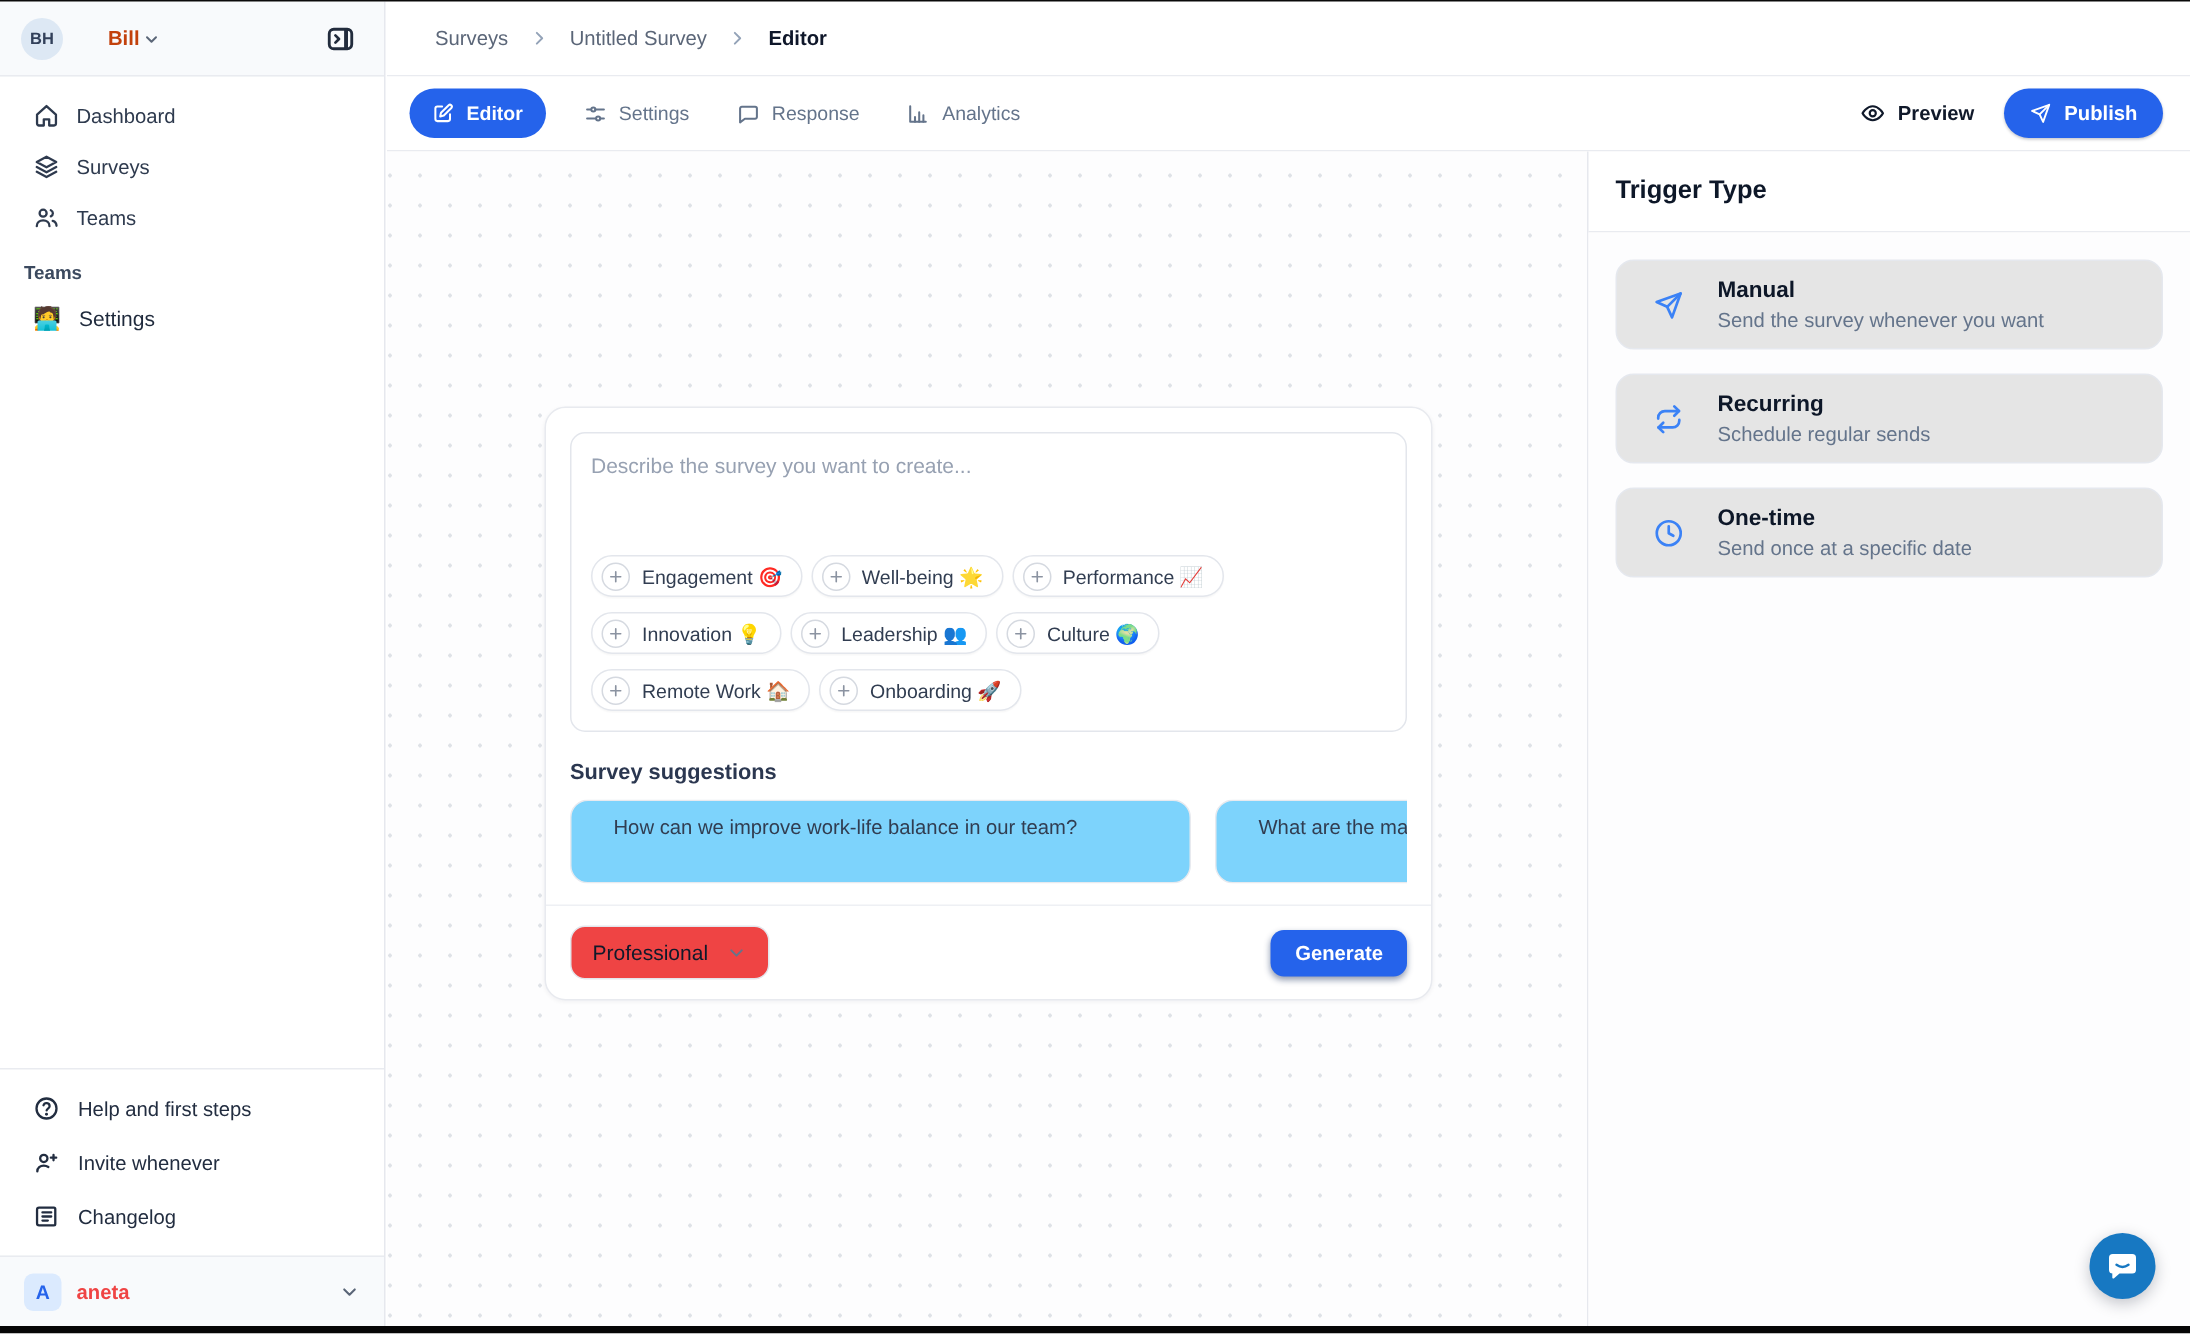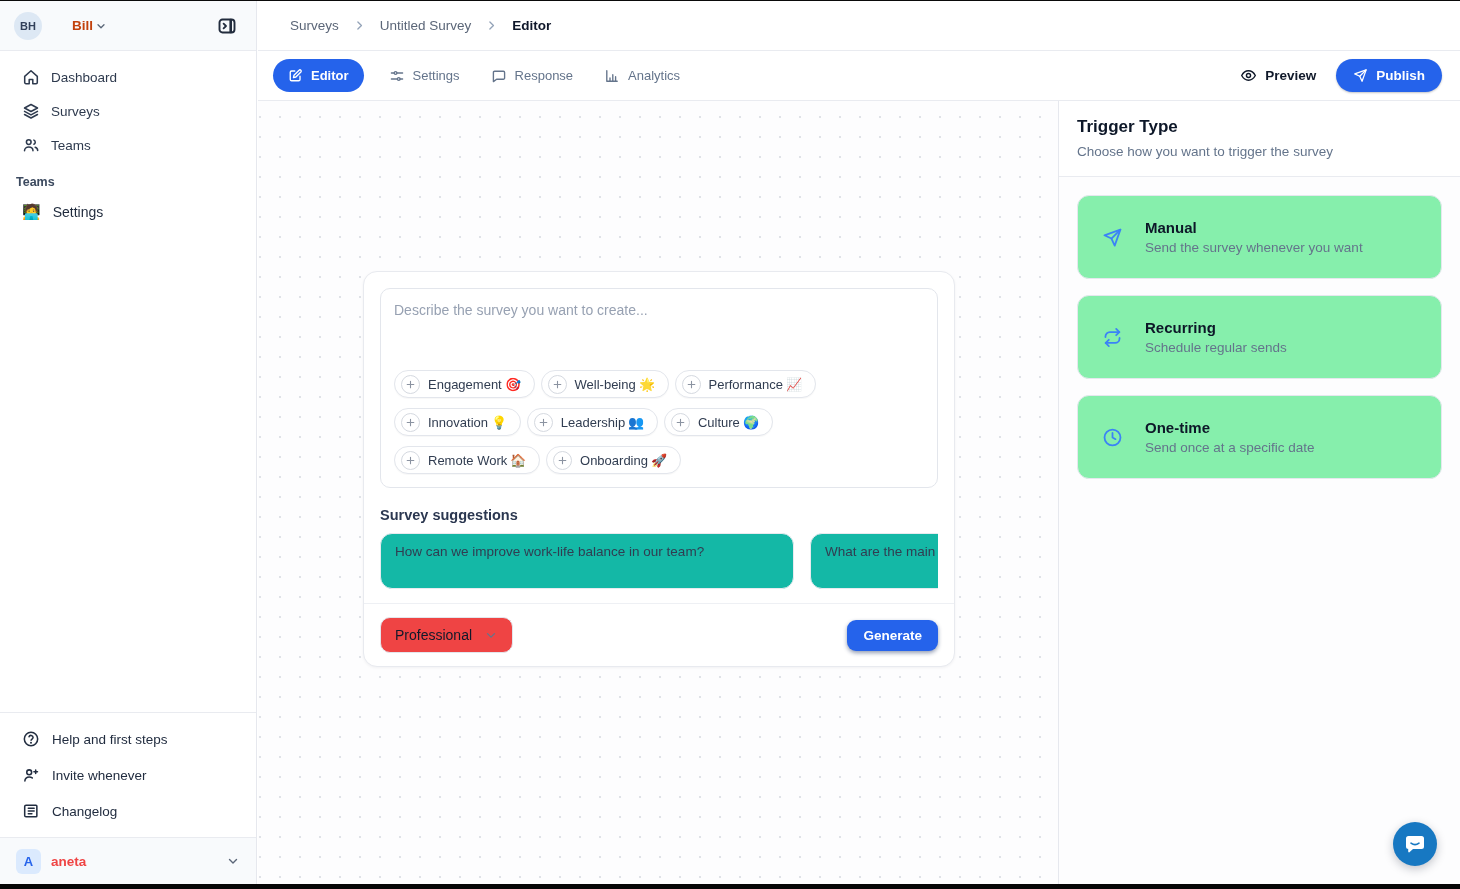--- a/index.html
+++ b/index.html
@@ -82,41 +82,41 @@
                   font-size:14px; color:#1e293b; background:transparent; }
   .prompt-input::placeholder { color:#97a1b2; }
   .topic-chips { display:flex; flex-wrap:wrap; gap:10px 6px; }
   .chip { display:flex; align-items:center; gap:8px; height:28px; padding:0 12px 0 6px;
           background:#fff; border:1px solid #e3e6ec; border-radius:14px; cursor:pointer;
           font-size:13px; color:#313d51; box-shadow:0 1px 1px rgba(15,23,42,.03); }
   .chip-plus { width:19px; height:19px; border:1px solid #d5d9e0; border-radius:50%;
                display:flex; align-items:center; justify-content:center; color:#8b93a1; }
   .suggestions-title { margin-top:19px; font-size:14.5px; font-weight:600; color:#2b3750; }
   .suggestions-row { margin-top:10px; display:flex; gap:16px; height:56px; overflow:hidden; }
-  .suggestion-card { flex:0 0 auto; background:#14b8a6; border:1px solid #e8eaef; border-radius:12px;
-                     padding:10px 14px; font-size:13.5px; color:#313d51; cursor:pointer; }
+  .suggestion-card { flex:0 0 auto; background:#7dd3fc; border:1px solid #e8eaef; border-radius:12px;
+                     padding:10px 28px; font-size:13.5px; color:#313d51; cursor:pointer; }
   .suggestion-card.s1 { width:414px; }
   .suggestion-card.s2 { width:380px; }
   .composer-footer { border-top:1px solid #eef0f4; padding:13px 16px; display:flex;
                      align-items:center; justify-content:space-between; }
   .tone-select { display:flex; align-items:center; gap:12px; height:36px; padding:0 14px;
                  border:1px solid #e3e6ec; border-radius:10px; background:#ef4444; cursor:pointer;
                  font-size:14px; color:#10192a; }
   .tone-select .icon { color:#64748b; }
   .generate-btn { height:31px; padding:0 16px; background:#2563eb; color:#fff; border:none;
                   border-radius:9px; font-size:13.5px; font-weight:600; cursor:pointer;
                   box-shadow:0 2px 4px rgba(13,35,84,.45); }
 
   
   .trigger-panel { flex:1; background:#fff; border-left:1px solid #e6e8ee; display:flex; flex-direction:column; }
   .trigger-header { padding:16px 18px 17px; border-bottom:1px solid #e9ebf0; }
   .trigger-title { font-size:17px; font-weight:700; color:#0d1728; }
   .trigger-subtitle { margin-top:7px; font-size:13.5px; color:#64748b; }
   .trigger-options { padding:18px; display:flex; flex-direction:column; gap:16px; background:#fdfdfe; flex:1; }
-  .trigger-card { background:#86efac; border:1px solid #e5e8ee; border-radius:12px; height:84px;
+  .trigger-card { background:#e5e5e5; border:1px solid #e5e8ee; border-radius:12px; height:60px;
                   display:flex; align-items:center; gap:22px; padding:0 24px; cursor:pointer; }
   .trigger-card .icon { color:#3b82f6; }
   .tc-title { font-size:15px; font-weight:700; color:#0d1728; }
   .tc-desc { margin-top:4px; font-size:13.5px; color:#64748b; }
 
   
   .chat-launcher { position:absolute; right:23px; bottom:23px; width:44px; height:44px; border:none;
                    border-radius:50%; background:#1778c2; cursor:pointer; z-index:40;
                    display:flex; align-items:center; justify-content:center;
                    box-shadow:0 3px 10px rgba(15,23,42,.25); }
@@ -406,21 +406,20 @@
               </span>
             </button>
             <button class="generate-btn">Generate</button>
           </div>
         </div>
       </div>
 
       <div class="trigger-panel">
         <div class="trigger-header">
           <div class="trigger-title">Trigger Type</div>
-          <div class="trigger-subtitle">Choose how you want to trigger the survey</div>
         </div>
         <div class="trigger-options">
           <div class="trigger-card">
             <span class="icon">
               <svg width="21" height="21" viewBox="0 0 20 20" fill="none" stroke="currentColor" stroke-width="1.7" stroke-linecap="round" stroke-linejoin="round">
                   <path d="M17.5 2.5L9 11"></path>
                   <path d="M17.5 2.5l-5.4 15.2-3.1-6.7-6.7-3.1z"></path>
                 </svg>
             </span>
             <div>

